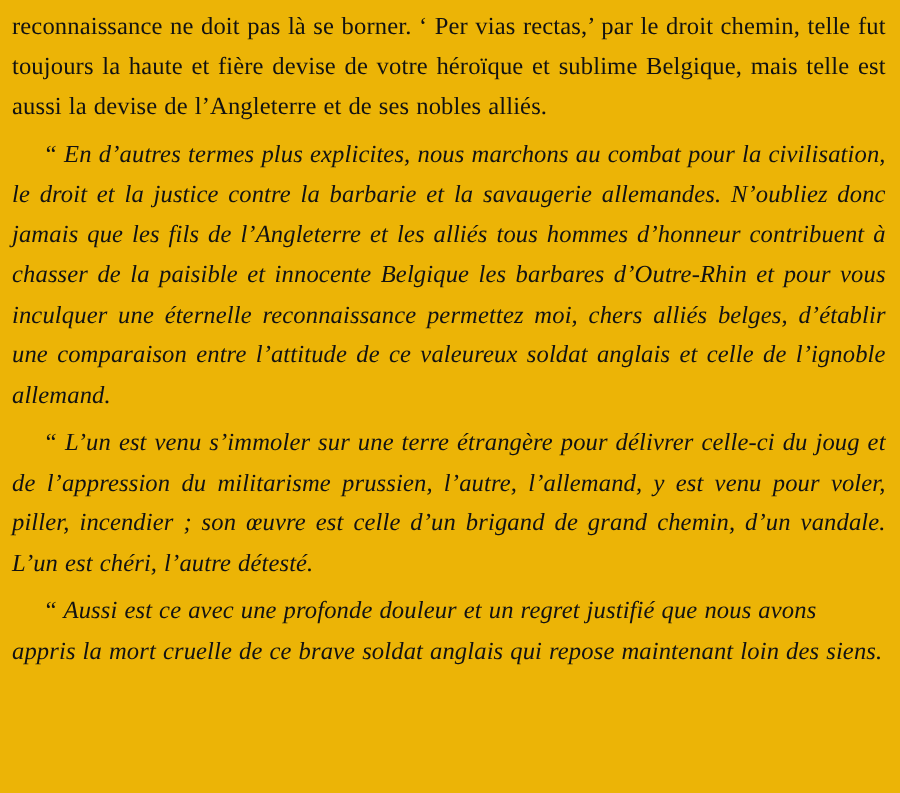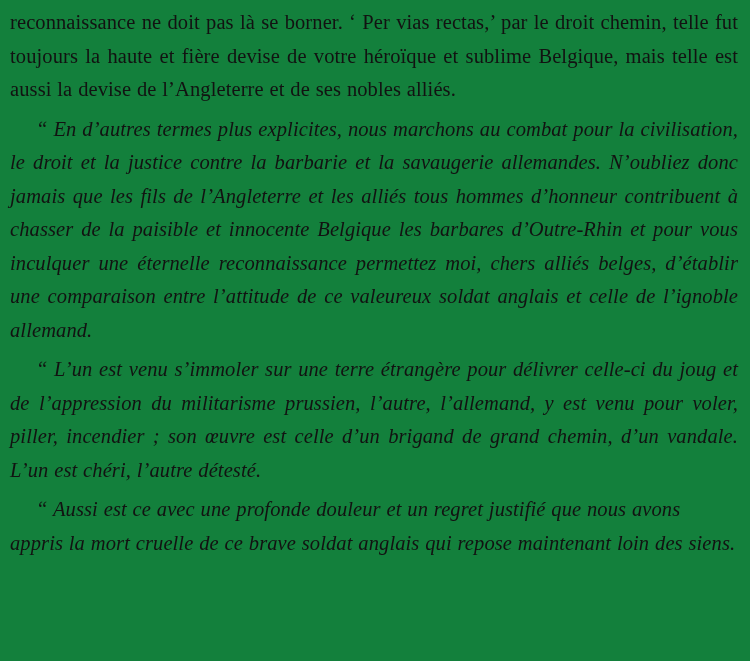--- a/index.html
+++ b/index.html
@@ -12,21 +12,21 @@
     height: 661px;
     overflow: hidden;
     font-family: "Liberation Serif", "DejaVu Serif", serif;
     color: #141414;
   }
   .page {
     width: 750px;
     height: 661px;
     box-sizing: border-box;
     padding: 6px 12px 0 10px;
-    background: #15803d;
+    background: #eab308;
   }
   .para {
     margin: 0 0 6px 0;
     font-size: 20.5px;
     line-height: 33.5px;
     text-align: justify;
     text-justify: inter-word;
     letter-spacing: 0.1px;
     word-spacing: 0.6px;
   }

